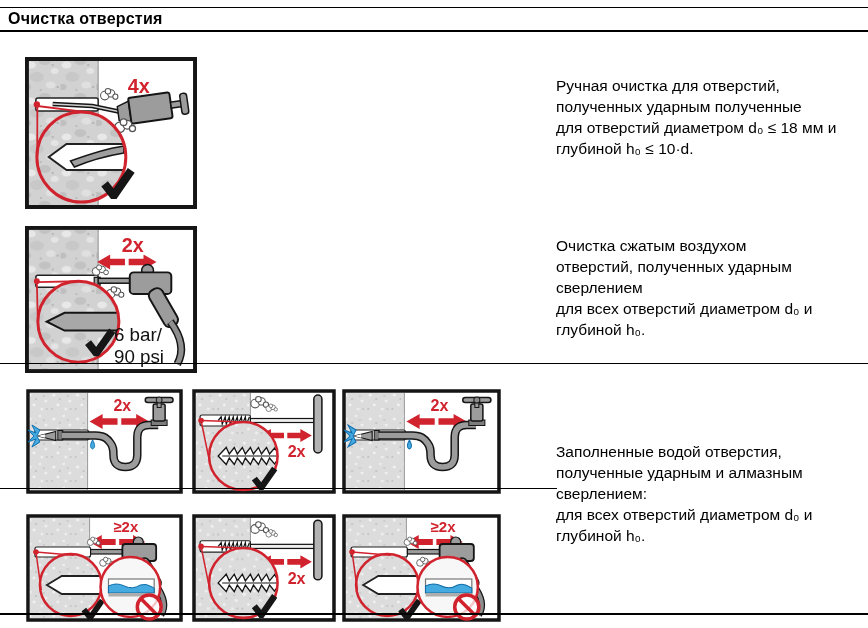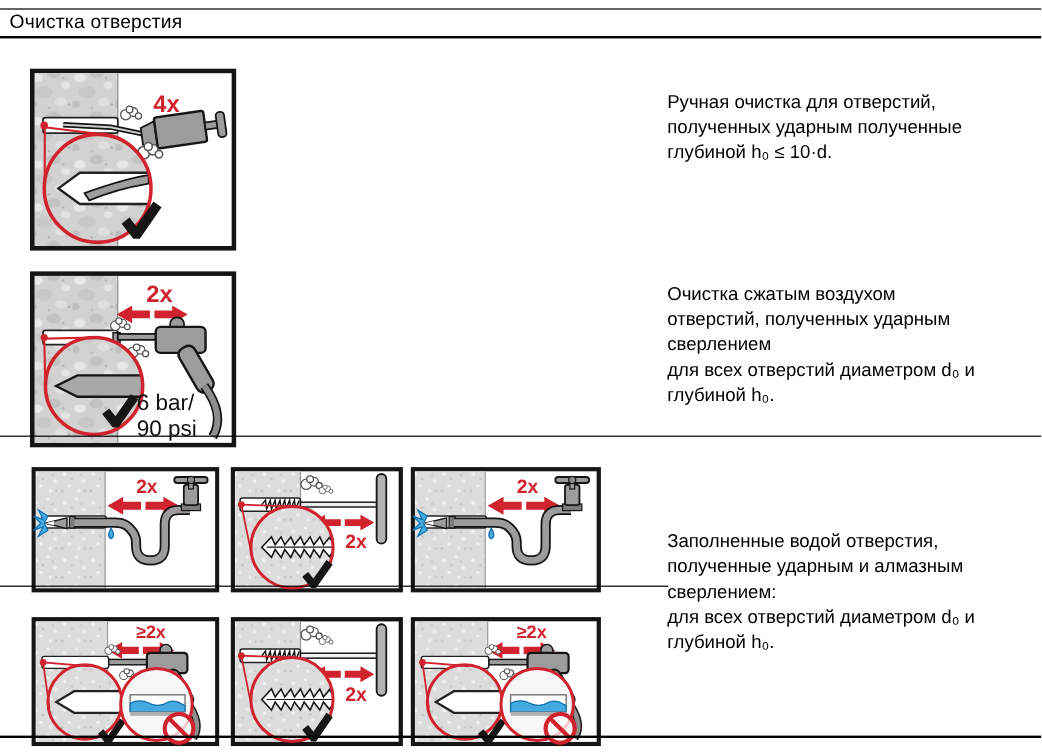--- a/index.html
+++ b/index.html
@@ -1,19 +1,19 @@
 <!DOCTYPE html>
 <html><head>
 <meta charset="utf-8">
 <style>
   html,body{margin:0;padding:0;background:#fff}
   .page{position:relative;width:868px;height:628px;background:#fff;overflow:hidden;
         font-family:"Liberation Sans","DejaVu Sans",sans-serif;color:#000}
   .rule{position:absolute;background:#000}
-  .title{position:absolute;left:8px;top:10px;font-size:16px;font-weight:normal;letter-spacing:.2px}
+  .title{position:absolute;left:8px;top:10px;font-size:16px;font-weight:bold;letter-spacing:.2px}
   .fig{position:absolute;margin:0;padding:16px}
   .fig svg{display:block;width:100%;height:100%}
   .desc{position:absolute;left:556px;width:312px;font-size:15.5px;line-height:21px}
   .desc .h{font-weight:normal}
   svg text{font-family:"Liberation Sans","DejaVu Sans",sans-serif}
   .cnt20{font-size:20px;font-weight:bold;fill:#d1232e}
   .cnt16{font-size:16px;font-weight:bold;fill:#d1232e}
   .cnt15{font-size:15px;font-weight:bold;fill:#d1232e}
   .baro{font-size:19px;fill:#111}
 </style>
@@ -100,20 +100,21 @@
       <line x1="12.5" y1="49" x2="64" y2="55.4" stroke="#d1232e" stroke-width="1.8"></line>
       <line x1="12.5" y1="49" x2="12.4" y2="99.8" stroke="#d1232e" stroke-width="1.8"></line>
       <circle cx="12" cy="47.5" r="3.2" fill="#d1232e"></circle>
       <use href="#check" x="76" y="110" width="36" height="32"></use>
     </svg>
   </figure>
 
   <div class="desc" style="top:75px">
     <div class="h">Ручная очистка для отверстий,</div>
     <div class="h">полученных ударным полученные</div>
+    <div>для отверстий диаметром d₀ ≤ 18 мм и</div>
     <div>глубиной h₀ ≤ 10·d.</div>
   </div>
 
   <figure class="fig" style="left:9px;top:210px;width:172px;height:147px">
     <svg viewBox="0 0 174 149" preserveAspectRatio="none">
       <clipPath id="clipB">
           <circle cx="54" cy="97" r="41"></circle>
         </clipPath>
       <rect x="2" y="2" width="170" height="145" fill="#fff" stroke="#151515" stroke-width="4"></rect>
       <rect x="4" y="4" width="70" height="141" fill="url(#concA)"></rect>

